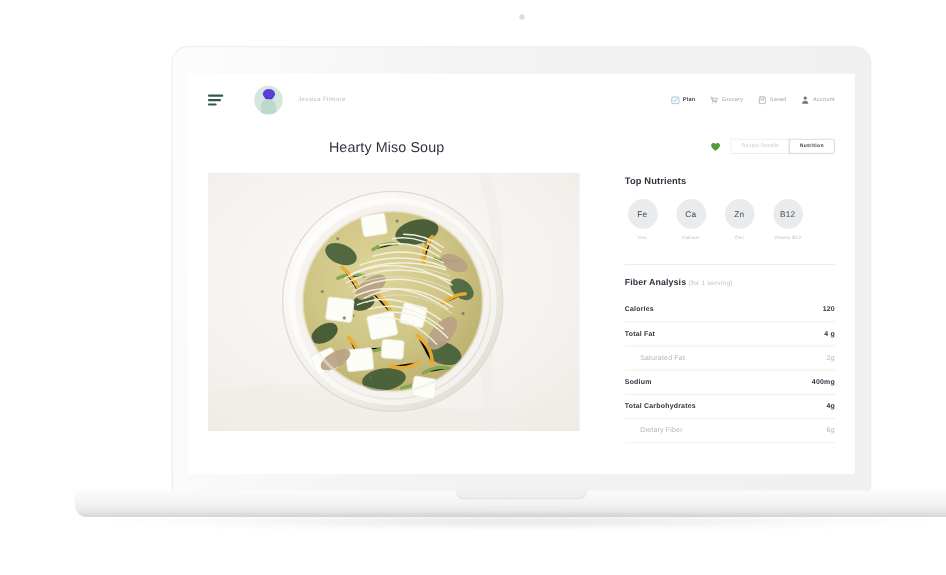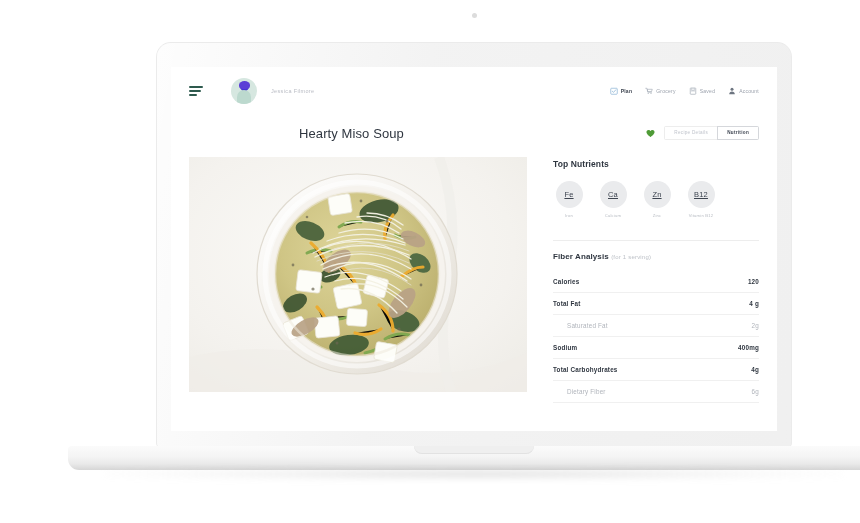--- a/index.html
+++ b/index.html
@@ -220,21 +220,21 @@
   }
 
   
   .content {
     position: absolute;
     left: 0; top: 90px;
     width: 606px;
     display: flex;
     padding: 0 18px;
     box-sizing: border-box;
-    gap: 26px;
+    gap: 41px;
   }
 
   
   .photo {
     width: 338px;
     height: 235px;
     background: #f7f6f3;
     position: relative;
     overflow: hidden;
     flex: none;
@@ -265,21 +265,20 @@
     border-radius: 50%;
     background: #eaebed;
     display: flex;
     align-items: center;
     justify-content: center;
     font-size: 7.5px;
     color: #3d4450;
     margin: 0 auto 5px auto;
     cursor: pointer;
     letter-spacing: .2px;
-    text-decoration: underline;
   }
   .chip-label {
     font-size: 4.2px;
     color: #b8bcc3;
     letter-spacing: .2px;
     white-space: nowrap;
   }
 
   .divider { height:1px; background:#ededed; margin: 0 0 11px 0; }
 

